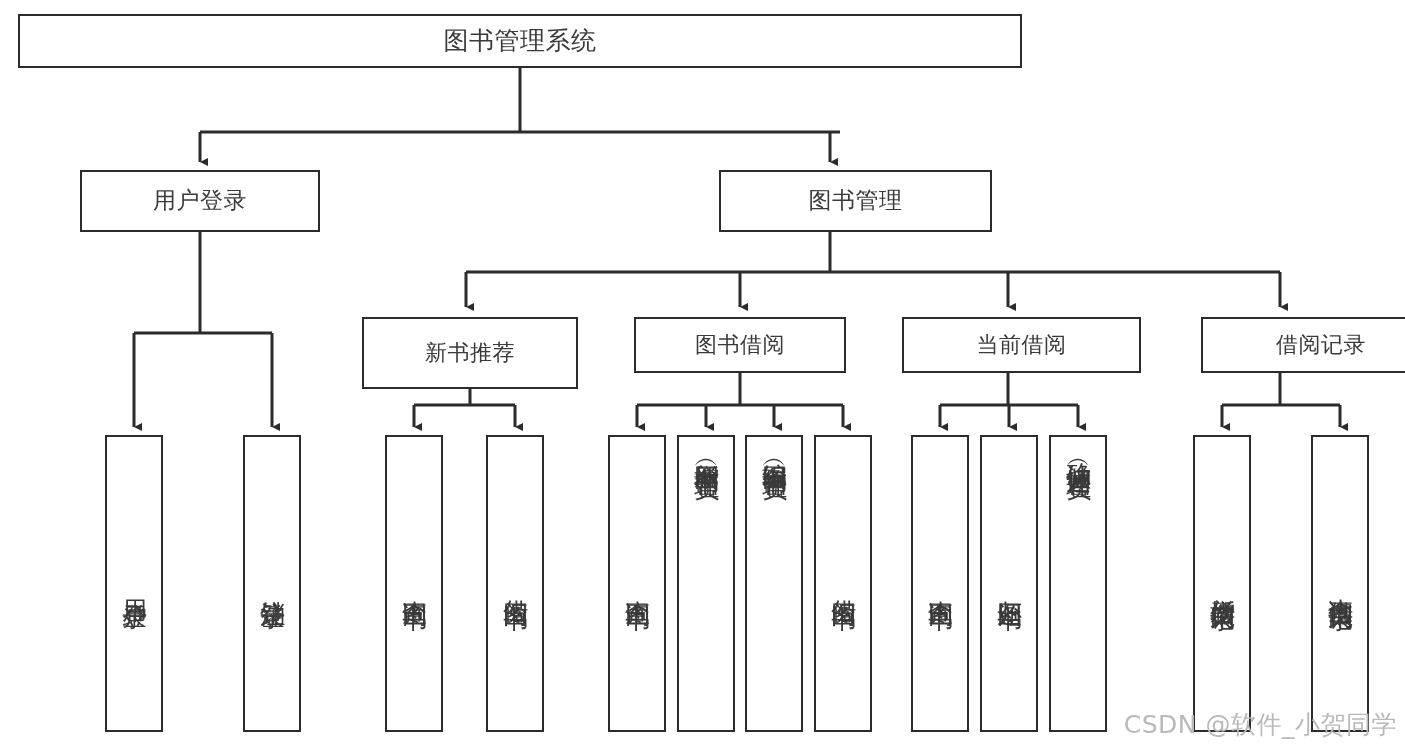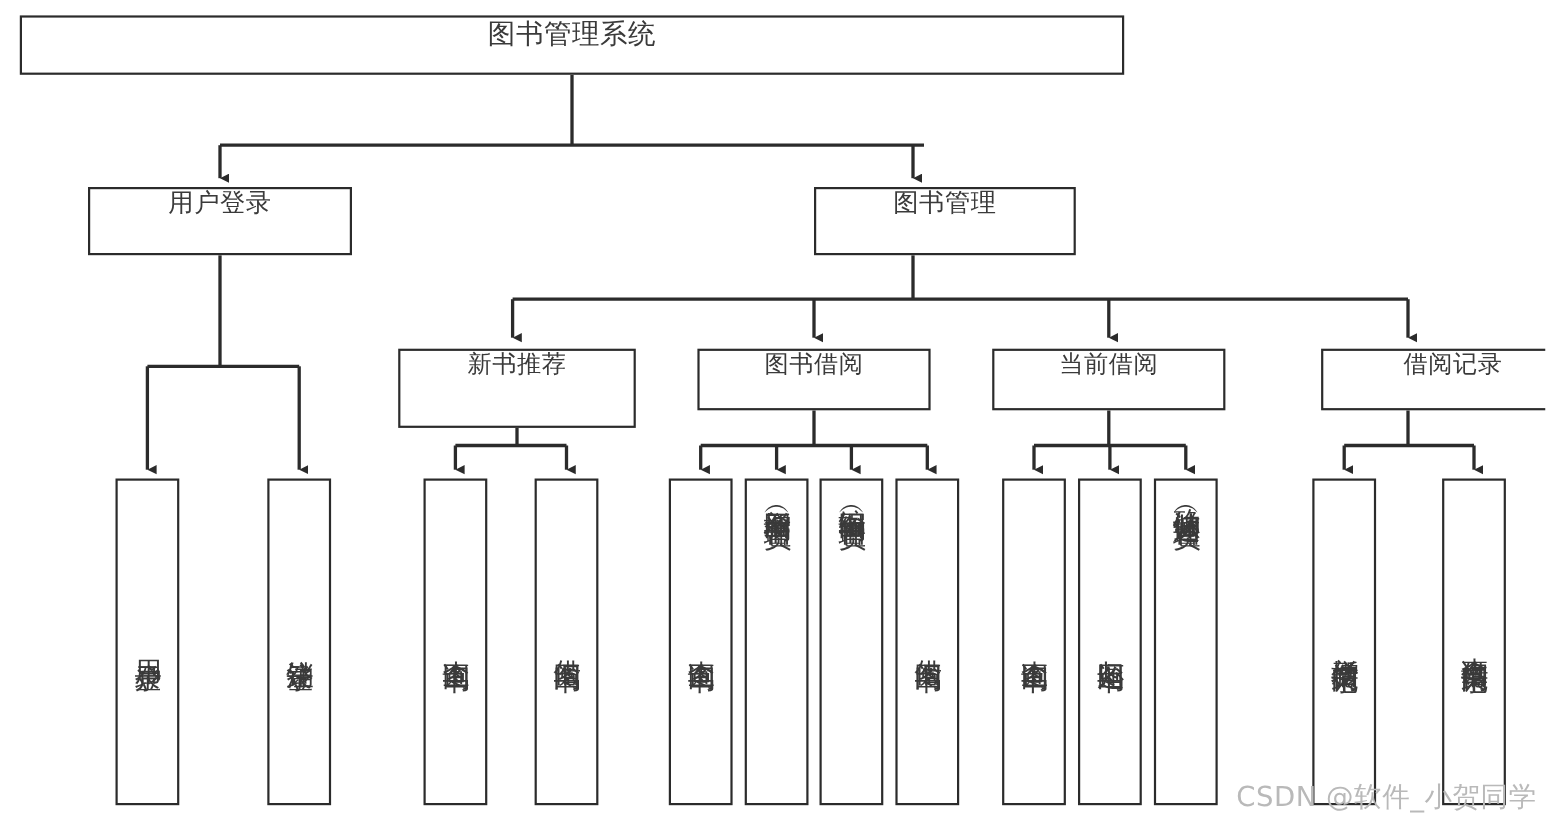--- a/index.html
+++ b/index.html
@@ -16,21 +16,21 @@
     height: 747px;
     background: #ffffff;
     overflow: hidden;
   }
   .node {
     position: absolute;
     box-sizing: border-box;
     border: 2px solid #2b2b2b;
     background: #ffffff;
     display: flex;
-    align-items: flex-start;
+    align-items: center;
     justify-content: center;
     color: #3a3a3a;
   }
   .node-label {
     color: #3a3a3a;
     letter-spacing: 0.5px;
     line-height: 1.18;
     white-space: nowrap;
   }
   
@@ -136,33 +136,33 @@
   </svg>
 
   <div class="node root" style="left:18px; top:14px; width:1004px; height:54px;">
     <span class="node-label">图书管理系统</span>
   </div>
 
   <div class="node lvl2" style="left:80px; top:170px; width:240px; height:62px;">
     <span class="node-label">用户登录</span>
   </div>
 
-  <div class="node lvl2" style="left:740px; top:170px; width:238px; height:62px;">
+  <div class="node lvl2" style="left:719px; top:170px; width:273px; height:62px;">
     <span class="node-label">图书管理</span>
   </div>
 
   <div class="node lvl3" style="left:362px; top:317px; width:216px; height:72px;">
     <span class="node-label">新书推荐</span>
   </div>
 
   <div class="node lvl3" style="left:634px; top:317px; width:212px; height:56px;">
     <span class="node-label">图书借阅</span>
   </div>
 
-  <div class="node lvl3" style="left:902px; top:317px; width:212px; height:56px;">
+  <div class="node lvl3" style="left:902px; top:317px; width:239px; height:56px;">
     <span class="node-label">当前借阅</span>
   </div>
 
   <div class="node lvl3" style="left:1172px; top:317px; width:240px; height:56px;margin-left:29px;">
     <span class="node-label">借阅记录</span>
   </div>
 
   <div class="node leaf center" style="left:105px; top:435px; width:58px; height:297px;">
     <span class="node-label">用户登录</span>
   </div>

